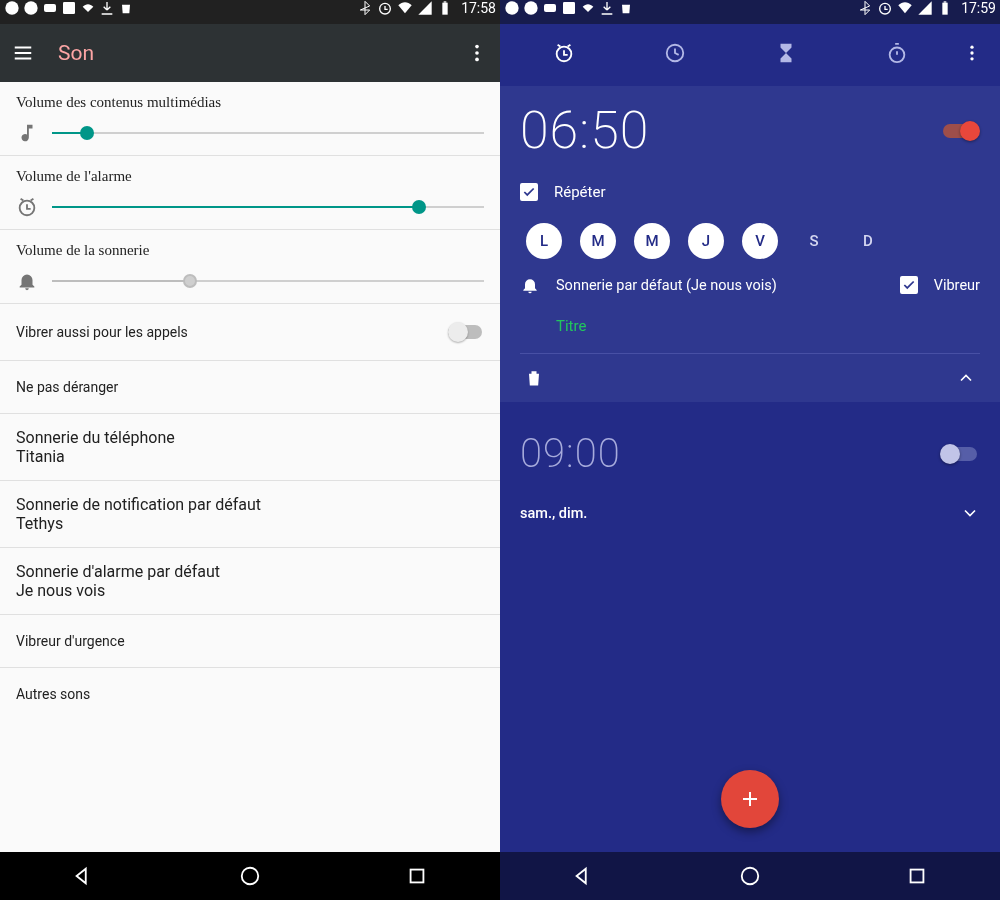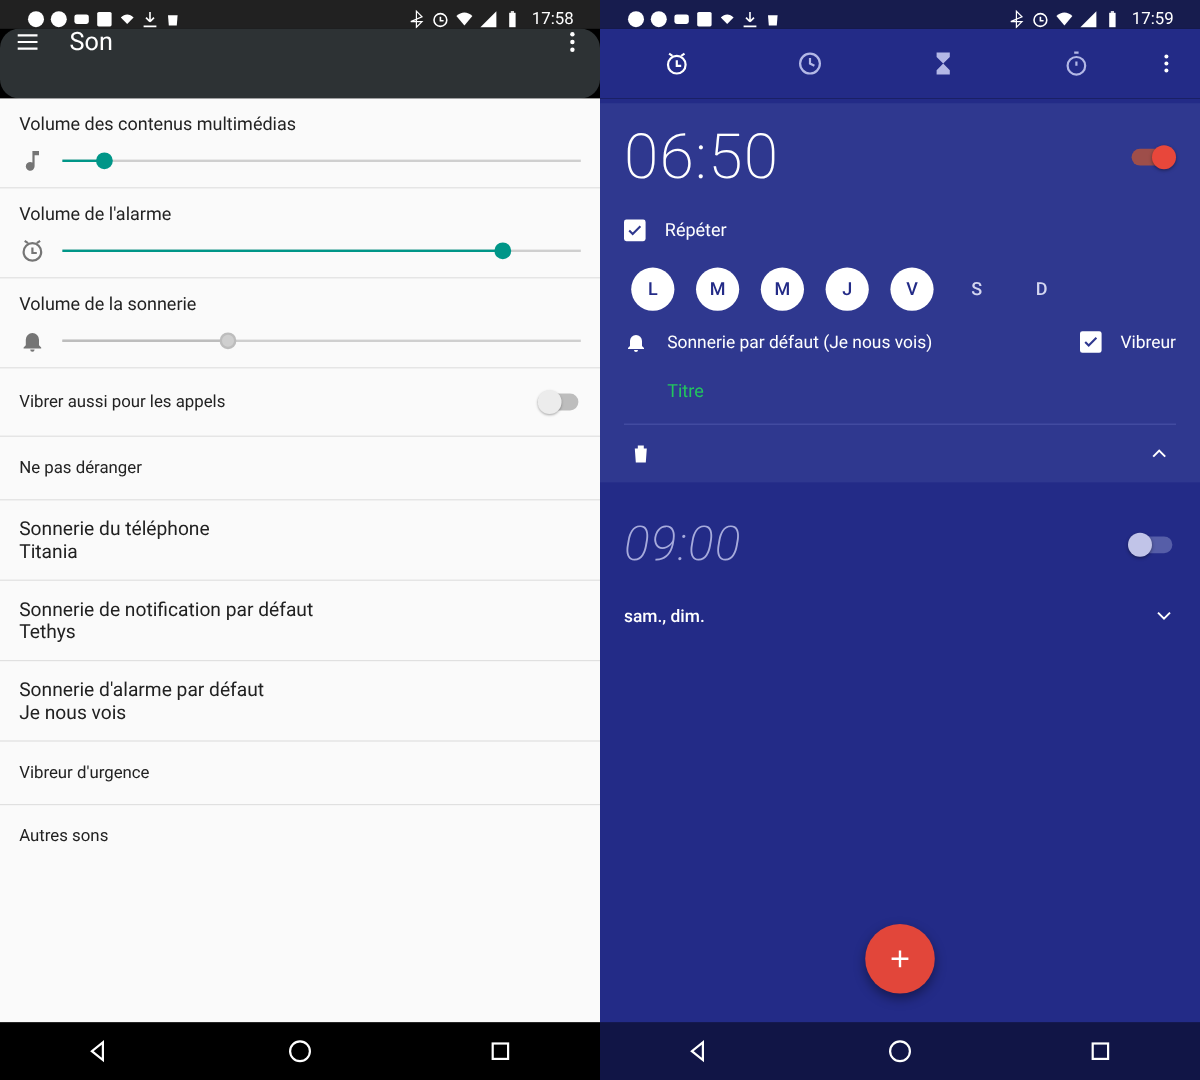--- a/index.html
+++ b/index.html
@@ -9,23 +9,23 @@
     height: 900px;
     overflow: hidden;
     display: flex;
     background: #000;
   }
   .phone { width: 500px; height: 900px; display: flex; flex-direction: column; }
   
   .statusbar {
     height: 24px;
     display: flex;
-    align-items: flex-end;
+    align-items: flex-start;
     justify-content: space-between;
-    padding: 0 22px;
+    padding: 0 4px;
     font-size: 13px;
     color: #fff;
   }
   .sb-left, .sb-right { display: flex; align-items: center; gap: 3px; }
   .sb-right { gap: 4px; }
   .sb-ico { width: 16px; height: 16px; fill: #fff; }
   .sb-time { margin-left: 4px; font-size: 14px; }
   
   .navbar {
     height: 48px;
@@ -34,36 +34,36 @@
     justify-content: space-around;
     color: #fff;
   }
   .nav-ico { width: 22px; height: 22px; stroke: #fff; fill: none; stroke-width: 2; }
 
   
   .left .statusbar { background: #212121; }
   .left .appbar {
     height: 58px;
     background: #2d3234;
-    color: #ffffff;
-    display: flex;
+    color: #fca5a5;
+    display: flex;
+    align-items: center;
     padding: 0 12px;
     gap: 24px;
-    border-radius: 16px;
   }
   .left .appbar .title { font-size: 21px; font-weight: 400; flex: 1; }
   .left .content {
     flex: 1;
     background: #fafafa;
     color: #212121;
     overflow: hidden;
   }
   .left .navbar { background: #000; }
 
-  .setting-section { padding: 12px 16px 10px; border-bottom: 1px solid #e0e0e0; }
+  .setting-section { padding: 12px 16px 10px; border-bottom: 1px solid #e0e0e0; font-family: Liberation Serif, serif; }
   .setting-label { font-size: 15px; color: #222; margin-bottom: 10px; }
   .slider-row { display: flex; align-items: center; gap: 14px; }
   .slider-ico { width: 22px; height: 22px; fill: #757575; flex-shrink: 0; }
   .slider-track {
     position: relative;
     flex: 1;
     height: 24px;
     display: flex;
     align-items: center;
   }
@@ -115,21 +115,21 @@
   .right .content { flex:1; background:#232b87; display:flex; flex-direction:column; overflow:hidden; position:relative; }
   .right .navbar { background:#111546; }
 
   .alarm-card {
     margin: 4px 0 0;
     padding: 14px 20px 0;
   }
   .alarm-card.expanded { background:#2f388f; padding-bottom:0; }
   .alarm-head { display:flex; align-items:center; justify-content:space-between; }
   .alarm-time { color:#fff; font-size:52px; font-weight:200; letter-spacing:1px; }
-  .alarm-card.collapsed .alarm-time { color:#a7abdc; font-size:40px;font-style:italic; }
+  .alarm-card.collapsed .alarm-time { color:#a7abdc; font-size:40px; }
   .toggle { width:40px; height:22px; position:relative; }
   .toggle .track { position:absolute; width:34px; height:14px; border-radius:7px; top:4px; left:3px; }
   .toggle .knob { position:absolute; width:20px; height:20px; border-radius:50%; top:1px; box-shadow:0 1px 3px rgba(0,0,0,.4); }
   .toggle.on .track { background:#9e4e4a; }
   .toggle.on .knob { background:#e8473b; right:0; }
   .toggle.off .track { background:#565ea8; }
   .toggle.off .knob { background:#c1c4e8; left:0; }
 
   .check-row { display:flex; align-items:center; gap:16px; color:#fff; margin-top:22px; font-size:15px; }
   .checkbox { width:18px; height:18px; border:2px solid #fff; border-radius:2px; background:#fff; display:flex; align-items:center; justify-content:center; }

